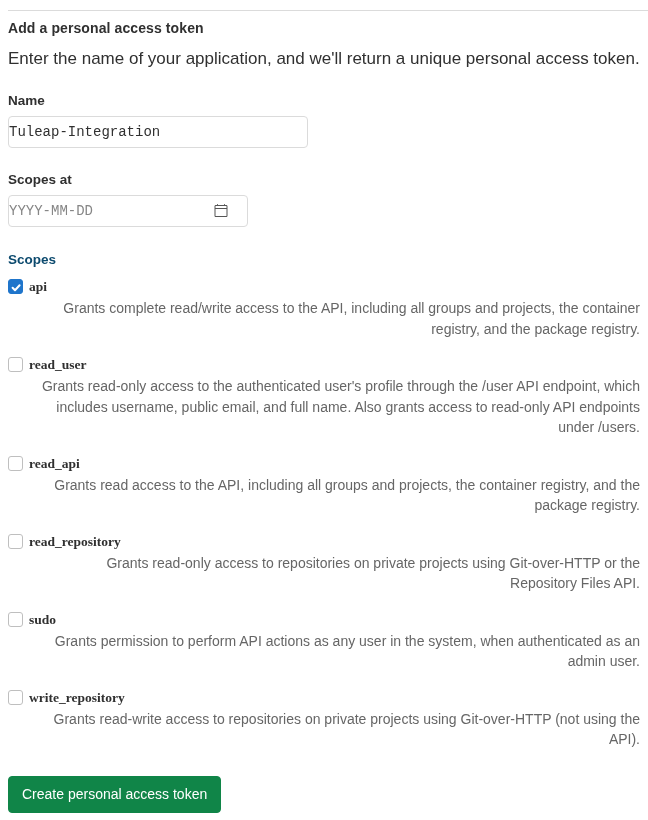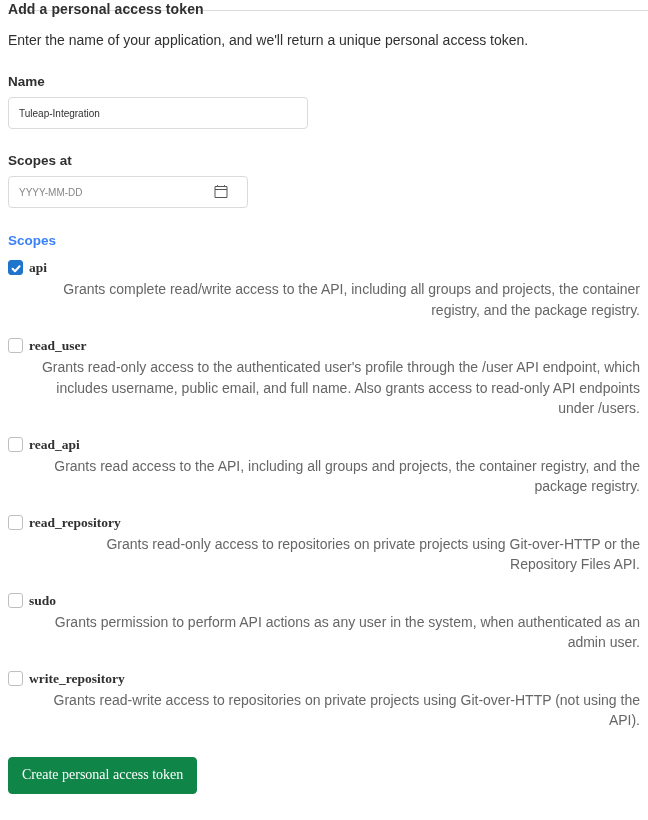--- a/index.html
+++ b/index.html
@@ -29,53 +29,54 @@
   .page {
     position: absolute;
     left: 0;
     top: 0;
     width: 648px;
     padding: 0 8px;
   }
 
   .form-title {
     margin: 0;
+    padding-top: 19px;
     font-size: 14px;
     line-height: 18px;
     font-weight: bold;
     color: #303030;
     letter-spacing: 0.1px;
   }
 
   .form-desc {
     margin: 0;
     padding-top: 12px;
-    font-size: 14px;
+    font-size: 17px;
     line-height: 20px;
     color: #303030;
   }
 
   .field-label {
     display: block;
     font-size: 13.5px;
     line-height: 18px;
     font-weight: bold;
     color: #303030;
     margin-top: 23px;
     margin-bottom: 6px;
   }
 
   .text-input {
     display: block;
     width: 300px;
     height: 32px;
-    padding: 0 10px;
-    font-size: 10px;
+    padding: 0 0;
+    font-size: 14px;
     line-height: 30px;
-    font-family: Liberation Sans, sans-serif;
+    font-family: Liberation Mono, monospace;
     color: #303030;
     background: #ffffff;
     border: 1px solid #dbdbdb;
     border-radius: 4px;
     outline: none;
   }
   .text-input::placeholder { color: #868686; }
 
   .date-wrap {
     position: relative;
@@ -92,21 +93,21 @@
     width: 16px;
     height: 16px;
     pointer-events: none;
   }
 
   .scopes-label {
     display: block;
     font-size: 13.5px;
     line-height: 18px;
     font-weight: bold;
-    color: #3b82f6;
+    color: #0c4a6e;
     margin-top: 24px;
     margin-bottom: 8px;
   }
 
   .scope-row {
     position: relative;
     padding-left: 21px;
     margin-bottom: 16px;
   }
 
@@ -146,21 +147,21 @@
     line-height: 20.5px;
     color: #666666;
     max-width: 612px;
     text-align: right;
   }
 
   .submit-btn {
     margin-top: 10px;
     display: inline-block;
     padding: 8px 13px 9px 13px;
-    font-family: Liberation Serif, serif;
+    font-family: Liberation Sans, sans-serif;
     font-size: 14px;
     line-height: 18px;
     font-weight: normal;
     color: #ffffff;
     background: #108548;
     border: 1px solid #108548;
     border-radius: 4px;
     cursor: pointer;
   }
 </style>

